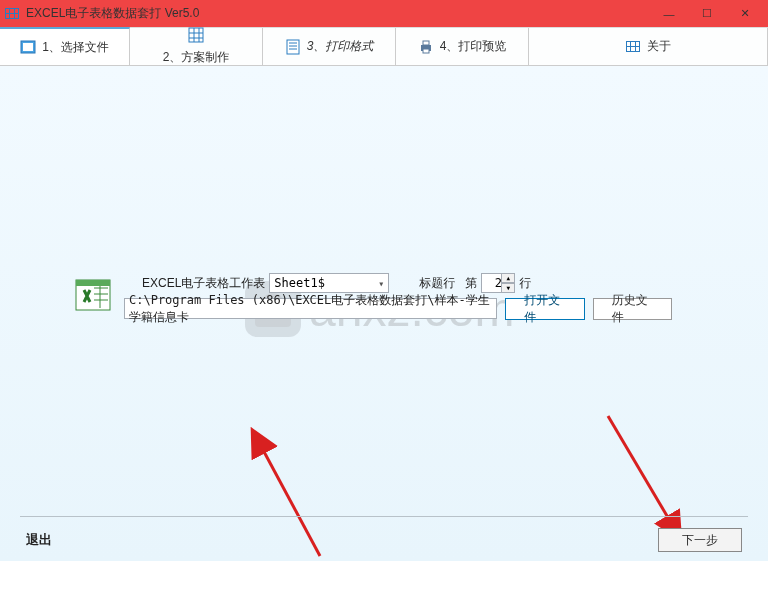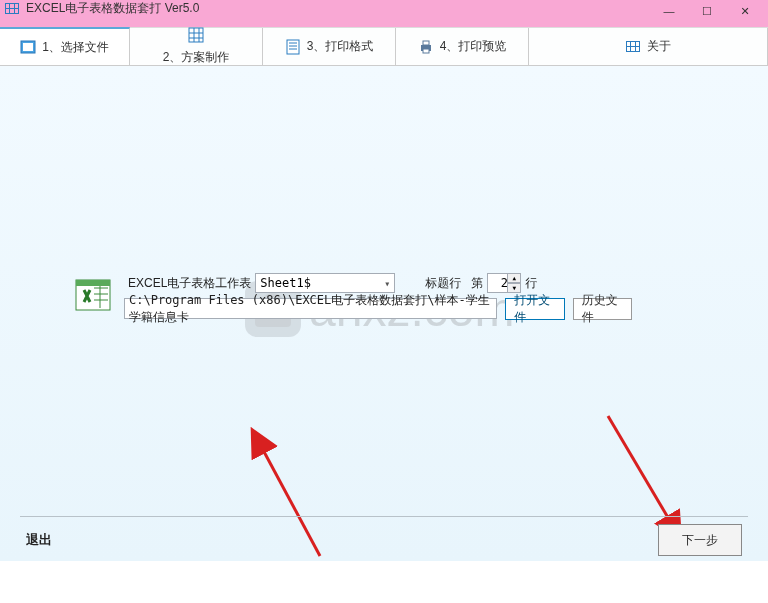--- a/index.html
+++ b/index.html
@@ -1,63 +1,63 @@
 <!DOCTYPE html>
 <html><head>
 <meta charset="utf-8">
 <style>
 * { margin: 0; padding: 0; box-sizing: border-box; }
 body { font-family: "Microsoft YaHei", SimSun, Arial, sans-serif; font-size: 12px; background: #fff; width: 768px; height: 603px; overflow: hidden; }
 
-.titlebar { height: 28px; background: #f9a8d4; border-bottom: 1px solid #ddd; display: flex; align-items: flex-start; padding: 0 4px; }
+.titlebar { height: 28px; background: #ef4444; border-bottom: 1px solid #ddd; display: flex; align-items: center; padding: 0 4px; }
 .titlebar .app-icon { width: 16px; height: 16px; margin-right: 6px; display: inline-flex; align-items: center; justify-content: center; color: #0078d4; font-size: 12px; }
 .titlebar .title { flex: 1; color: #333; font-size: 12px; }
 .titlebar .win-btns { display: flex; }
 .titlebar .win-btn { width: 38px; height: 22px; display: flex; align-items: center; justify-content: center; font-size: 11px; color: #333; cursor: pointer; }
 
 .toolbar { height: 38px; background: #fdfefe; border-bottom: 1px solid #ccc; display: flex; }
 .tab { border-right: 1px solid #ccc; display: flex; align-items: center; justify-content: center; gap: 6px; padding: 0 8px; cursor: pointer; white-space: nowrap; }
 .tab.active { background: #fff; border-top: 2px solid #5ba9d8; margin-top: -1px; }
 .tab .tab-icon { width: 16px; height: 16px; display: flex; align-items: center; justify-content: center; }
 .tab .tab-label { font-size: 12px; color: #333; }
-.tab1 { width: 130px; } .tab2 { width: 133px; flex-direction: column; } .tab3 { width: 133px; } .tab4 { width: 133px; text-align: right; } .tab5 { width: 133px; } .tab6 { flex: 1; }
+.tab1 { width: 130px; } .tab2 { width: 133px; flex-direction: column; } .tab3 { width: 133px; font-style: italic; } .tab4 { width: 133px; text-align: right; } .tab5 { width: 133px; } .tab6 { flex: 1; }
 
 .content { position: relative; height: 495px; background: linear-gradient(to bottom, #f2faff, #e8f5fc); }
 .step-title { position: absolute; left: 20px; top: 28px; font-size: 13px; color: #222; }
 
 .form-area { position: absolute; left: 74px; top: 204px; }
 .excel-icon { position: absolute; left: 0; top: 6px; width: 38px; height: 38px; }
-.row1 { position: absolute; left: 54px; top: 2px; display: flex; align-items: center; gap: 0; height: 22px; white-space: nowrap; }
+.row1 { position: absolute; left: 68px; top: 2px; display: flex; align-items: center; gap: 0; height: 22px; white-space: nowrap; }
 .row1 .label { font-size: 12px; color: #222; }
-.sheet-select { width: 140px; height: 20px; border: 1px solid #a5acb5; background: #fff; font-size: 12px; padding: 0 4px; font-family: "SimSun", monospace; display: inline-flex; align-items: center; justify-content: space-between; }
+.sheet-select { width: 120px; height: 20px; border: 1px solid #a5acb5; background: #fff; font-size: 12px; padding: 0 4px; font-family: "SimSun", monospace; display: inline-flex; align-items: center; justify-content: space-between; }
 .sheet-select::after { content: "▾"; font-size: 10px; color: #555; }
 .row1 .gap { width: 30px; }
 .spinbox { width: 34px; height: 20px; border: 1px solid #a5acb5; background: #fff; font-size: 12px; text-align: center; display: inline-flex; align-items: center; justify-content: center; position: relative; font-family: "SimSun", monospace; }
 .spinbox .spinbtns { position: absolute; right: -1px; top: -1px; bottom: -1px; width: 14px; display: flex; flex-direction: column; }
 .spinbox .spinbtns div { flex: 1; border: 1px solid #a5acb5; background: #f1f1f1; font-size: 6px; display: flex; align-items: center; justify-content: center; line-height: 1; }
 
 .row2 { position: absolute; left: 50px; top: 28px; display: flex; gap: 8px; height: 24px; }
 .path-input { width: 432px; height: 21px; border: 1px solid #a5acb5; background: #fff; font-size: 12px; padding: 0 4px; font-family: "SimSun", monospace; color: #222; display: flex; align-items: center; }
-.btn { height: 22px; border: 1px solid #0078b8; background: #fff; font-size: 12px; color: #034d75; padding: 0 8px; cursor: pointer; display: flex; align-items: center; }
+.btn { height: 22px; border: 1px solid #0078b8; background: #fff; font-size: 12px; color: #034d75; padding: 0 18px; cursor: pointer; display: flex; align-items: center; }
 .btn.plain { border: 1px solid #999; color: #333; }
 
 .watermark { position: absolute; left: 245px; top: 215px; font-size: 48px; color: rgba(180,185,190,0.55); font-weight: 300; pointer-events: none; font-family: Arial, sans-serif; display: flex; align-items: center; gap: 8px; }
 .watermark .wm-icon { width: 56px; height: 56px; border-radius: 12px; background: rgba(170,175,180,0.35); position: relative; }
 .watermark .wm-icon::before { content: ""; position: absolute; width: 16px; height: 16px; border: 4px solid rgba(200,205,210,0.7); border-radius: 50%; top: 12px; left: 16px; }
 .watermark .wm-icon::after { content: ""; position: absolute; width: 36px; height: 16px; background: rgba(200,205,210,0.7); border-radius: 4px; bottom: 10px; left: 10px; }
 
 .arrow { position: absolute; pointer-events: none; }
 .arrow svg { overflow: visible; }
 
 .footer-sep { position: absolute; left: 20px; right: 20px; bottom: 44px; height: 1px; background: #b8c2c9; }
 .footer { position: absolute; left: 0; right: 0; bottom: 6px; height: 30px; display: flex; align-items: center; padding: 0 26px; }
 .footer .exit { font-size: 13px; color: #222; margin-right: 60px; cursor: pointer; font-weight: bold; }
 .footer .tutorial { font-size: 12px; color: #222; font-family: "SimSun", monospace; }
 .footer .spacer { flex: 1; }
-.next-btn { width: 84px; height: 32px; border: 1px solid #888; background: #f3f3f3; font-size: 12px; color: #222; display: flex; align-items: center; justify-content: center; cursor: pointer; }
+.next-btn { width: 84px; height: 24px; border: 1px solid #888; background: #f3f3f3; font-size: 12px; color: #222; display: flex; align-items: center; justify-content: center; cursor: pointer; }
 
 .grid-icon { display: inline-block; width: 14px; height: 11px; background:
   linear-gradient(#2a7cc0,#2a7cc0) 0 0/100% 1px no-repeat,
   linear-gradient(#2a7cc0,#2a7cc0) 0 5px/100% 1px no-repeat,
   linear-gradient(#2a7cc0,#2a7cc0) 0 10px/100% 1px no-repeat,
   linear-gradient(#2a7cc0,#2a7cc0) 0 0/1px 100% no-repeat,
   linear-gradient(#2a7cc0,#2a7cc0) 4px 0/1px 100% no-repeat,
   linear-gradient(#2a7cc0,#2a7cc0) 9px 0/1px 100% no-repeat,
   linear-gradient(#2a7cc0,#2a7cc0) 13px 0/1px 100% no-repeat;
 }

